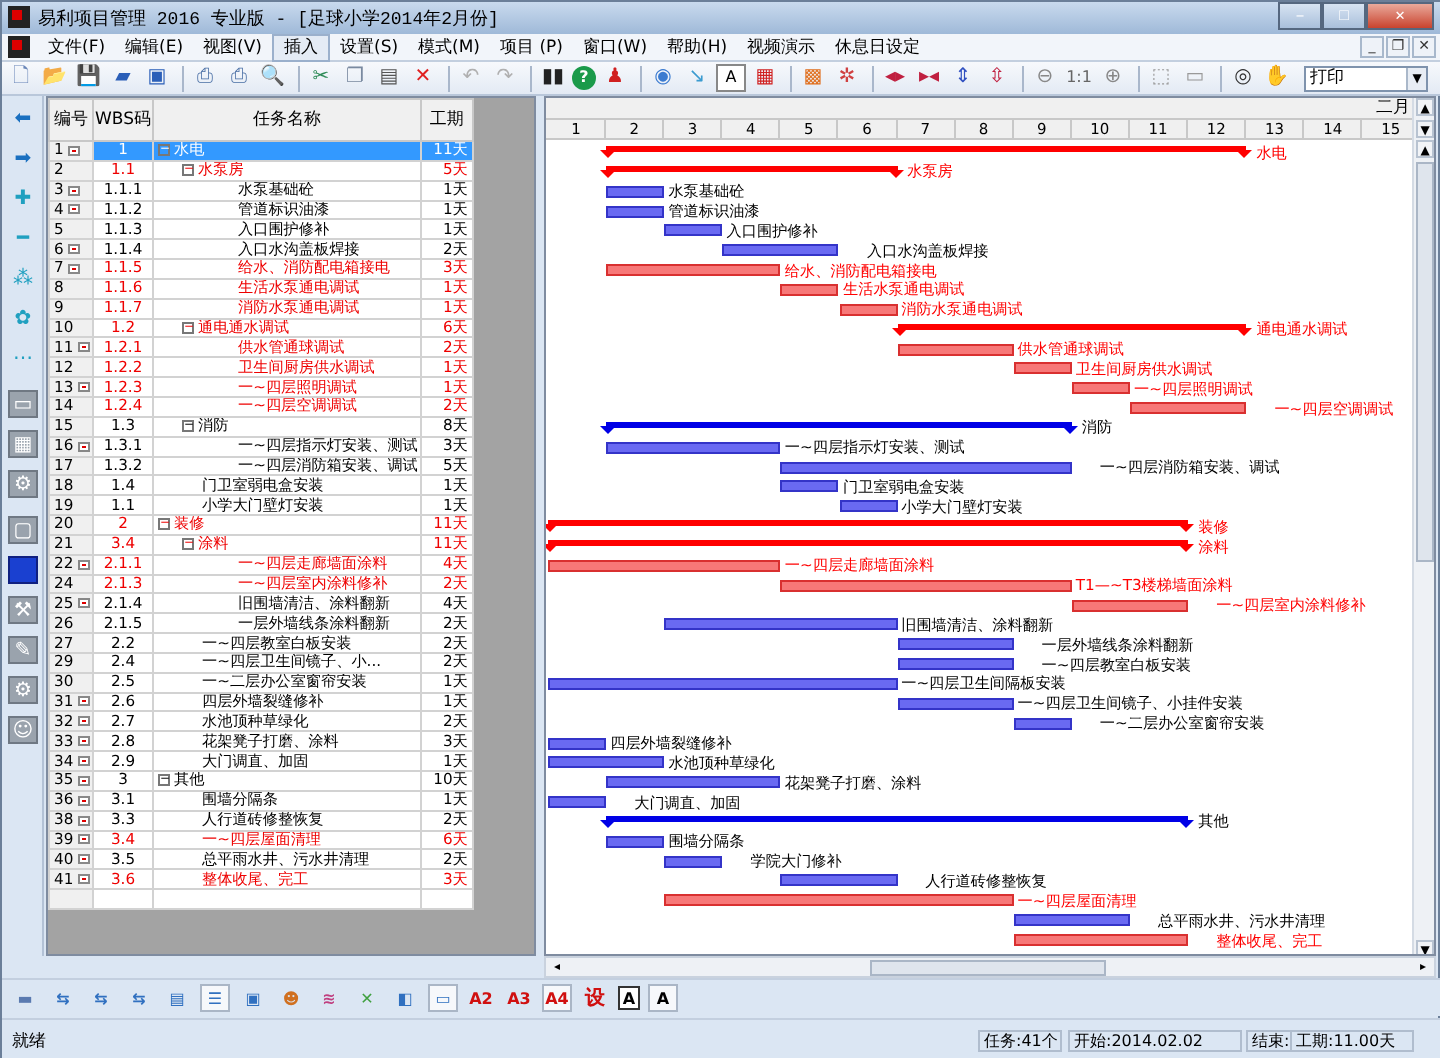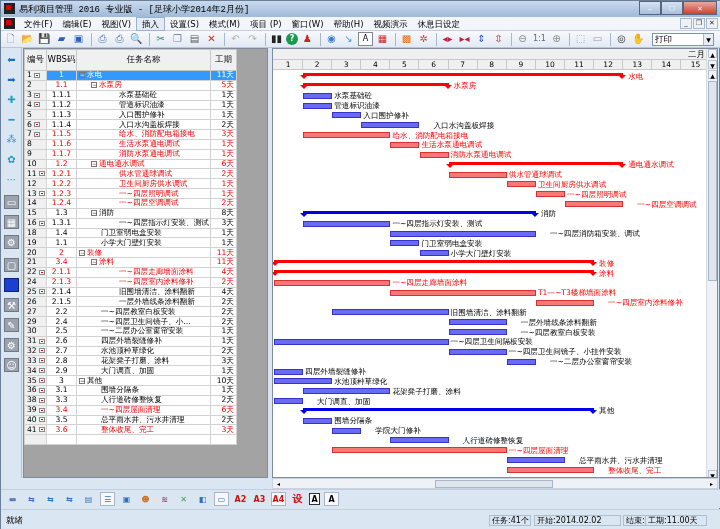--- a/index.html
+++ b/index.html
@@ -282,20 +282,26 @@
             <td class="id"><span>15</span></td>
             <td class="wbs">1.3</td>
             <td class="name" style="padding-left:14px"><span class="tog">−</span><span>消防</span></td>
             <td class="dur">8天</td>
           </tr>
           <tr>
             <td class="id"><span>16</span><span class="flag"></span></td>
             <td class="wbs">1.3.1</td>
             <td class="name" style="padding-left:42px"><span>一~四层指示灯安装、测试</span></td>
             <td class="dur">3天</td>
+          </tr>
+          <tr>
+            <td class="id"><span>17</span></td>
+            <td class="wbs">1.3.2</td>
+            <td class="name" style="padding-left:42px"><span>一~四层消防箱安装、调试</span></td>
+            <td class="dur">5天</td>
           </tr>
           <tr>
             <td class="id"><span>18</span></td>
             <td class="wbs">1.4</td>
             <td class="name" style="padding-left:24px"><span>门卫室弱电盒安装</span></td>
             <td class="dur">1天</td>
           </tr>
           <tr>
             <td class="id"><span>19</span></td>
             <td class="wbs">1.1</td>

